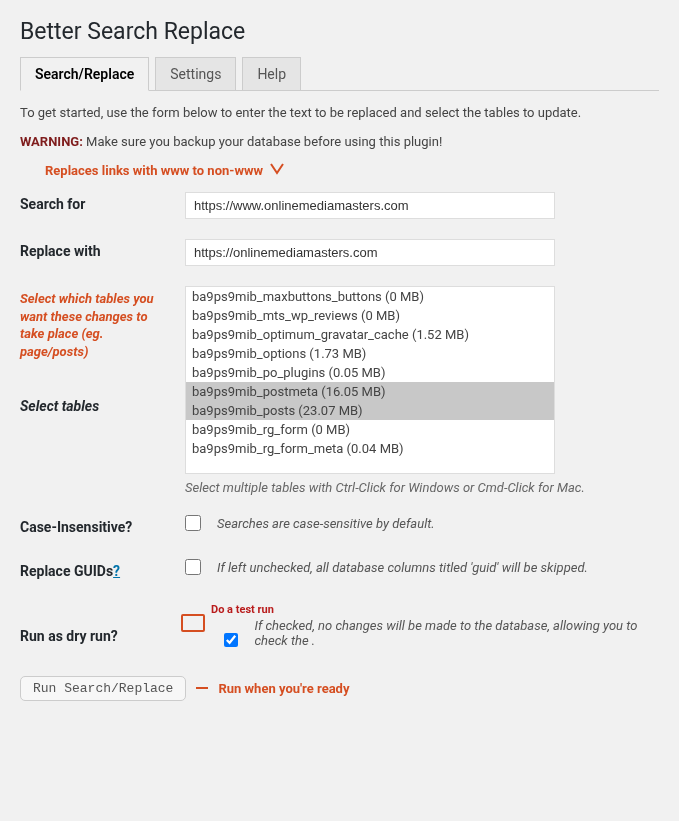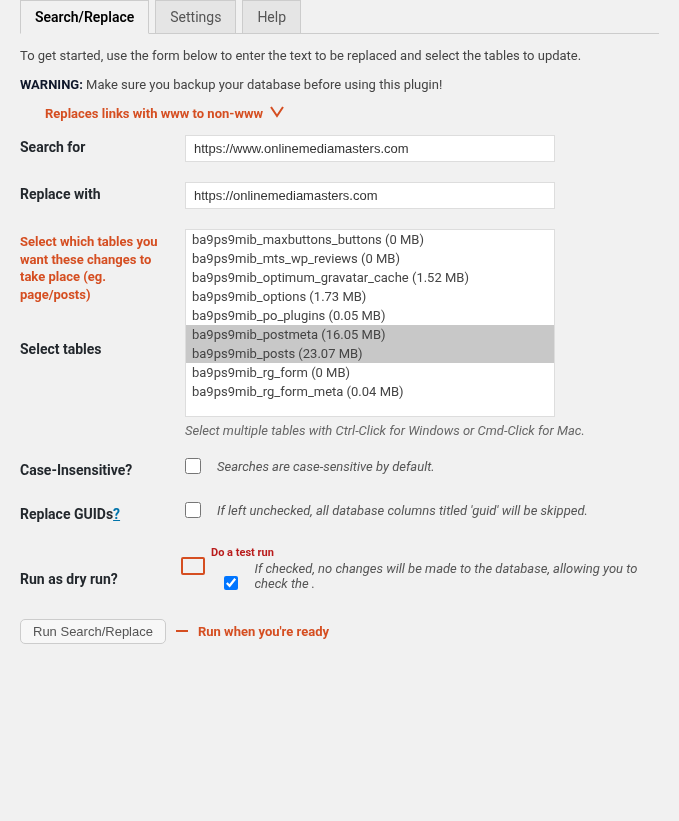--- a/index.html
+++ b/index.html
@@ -36,21 +36,21 @@
     margin-bottom: -1px;
     cursor: pointer;
   }
   .tab.active {
     background: #f1f1f1;
     border-bottom-color: #f1f1f1;
     font-weight: 600;
     color: #000;
   }
   .intro p { margin: 0 0 14px 0; color: #444; font-size: 13px; }
-  .warn-label { font-weight: 700; color: #0f172a; margin-top: 36px; }
+  .warn-label { font-weight: 700; color: #7f1d1d; margin-top: 36px; }
   .annotation {
     color: #d54e21;
     font-weight: 700;
     font-size: 13px;
   }
   .ann-top { margin: 0 0 2px 25px; }
   .form-table { width: 100%; border-collapse: collapse; }
   .form-table th {
     text-align: left;
     vertical-align: top;
@@ -97,21 +97,21 @@
     border: 1px solid #b4b9be;
   }
   .desc { font-style: italic; color: #555; font-size: 13px; }
   .ann-tables {
     color: #d54e21;
     font-weight: 700;
     font-size: 13px;
     line-height: 1.35;
     width: 155px;
   }
-  .th-stack { display: flex; flex-direction: column; }
+  .th-stack { display: flex; flex-direction: column; font-style: italic; }
   .th-label-bottom { margin-top: 38px; }
   .ann-dryrun {
     color: #b91c1c;
     font-weight: 700;
     font-size: 11px;
     margin: 0 0 2px 26px;
   }
   .checkrow-dry { position: relative; padding-left: 39px; }
   .dry-marker {
     position: absolute;
@@ -123,34 +123,36 @@
   }
   .submit-row { margin-top: 18px; display: flex; align-items: center; gap: 10px; }
   .button {
     padding: 4px 12px;
     border: 1px solid #ccc;
     background: #f7f7f7;
     font-size: 13px;
     color: #555;
     cursor: pointer;
     border-radius: 5px;
+    font-family: Liberation Mono, monospace;
   }
   a.help { color: #0073aa; text-decoration: underline; cursor: pointer; }
   .caret-svg { display:inline-block; vertical-align:middle; margin-left:4px;}
   ::-webkit-scrollbar { width: 17px; }
   ::-webkit-scrollbar-track { background: #f0f0f0; }
   ::-webkit-scrollbar-thumb { background: #c1c1c1; }
   ::-webkit-scrollbar-button {
     background: #f0f0f0; height: 17px; display: block;
   }
 </style>
 </head>
 <body>
 
 <div class="wrap">
+  <h1>Better Search Replace</h1>
 
   <div class="tabs">
     <div class="tab active">Search/Replace</div>
     <div class="tab">Settings</div>
     <div class="tab">Help</div>
   </div>
 
   <div class="intro">
     <p>To get started, use the form below to enter the text to be replaced and select the tables to update.</p>
     <p>

